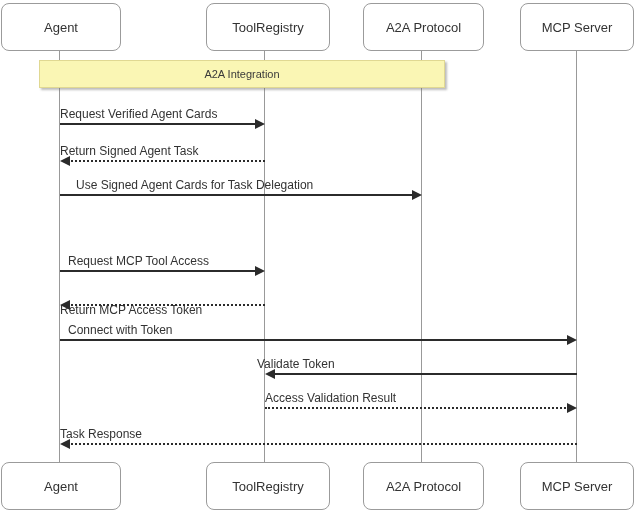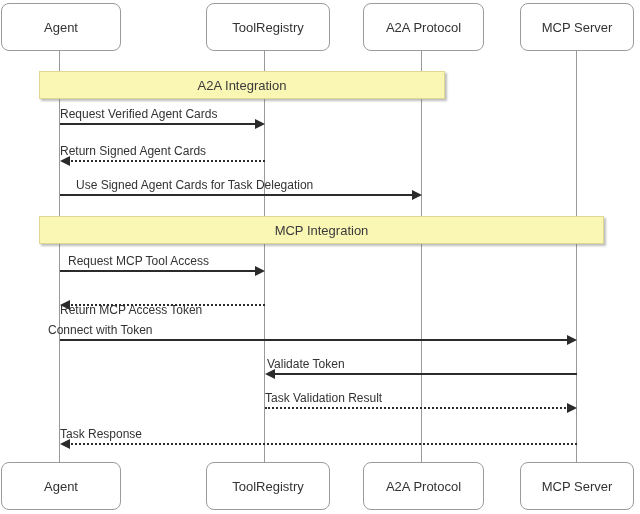--- a/index.html
+++ b/index.html
@@ -20,21 +20,21 @@
   .actor{position:absolute;height:46px;background:#fff;border:1px solid var(--actor-border);
          border-radius:8px;display:flex;align-items:center;justify-content:center;
          font-size:13px;color:var(--text);z-index:3;}
   .actor-top{top:3px;}
   .actor-bottom{top:462px;}
 
   .section{position:absolute;height:26px;background:var(--section-fill);
            border:1px solid var(--section-border);
            box-shadow:2px 2px 2px rgba(110,110,110,0.45);
            display:flex;align-items:center;justify-content:center;
-           font-size:13px;color:#3a3a3a;z-index:2;margin-top:11px;}
+           font-size:11px;color:#3a3a3a;z-index:2;}
 
   .msg-label{position:absolute;height:15px;line-height:15px;font-size:12px;
              text-align:left;color:var(--text);z-index:1;}
   .msg-line{position:absolute;height:0;z-index:1;}
   .msg-line.solid{border-top:2px solid var(--arrow);}
   .msg-line.dashed{border-top:2px dotted var(--arrow);}
   .arrowhead{position:absolute;width:0;height:0;z-index:2;
              border-top:5px solid transparent;border-bottom:5px solid transparent;}
   .arrowhead.right{border-left:10px solid var(--arrow);}
   .arrowhead.left{border-right:10px solid var(--arrow);}
@@ -71,32 +71,29 @@
   <div class="actor actor-bottom" style="left:363px;width:119px">
       <span>A2A Protocol</span>
     </div>
   <div class="actor actor-bottom" style="left:520px;width:112px">
       <span>MCP Server</span>
     </div>
 
   <div class="section" style="left:39px;top:60px;width:404px">
       <span>A2A Integration</span>
     </div>
-  <div class="section" style="left:39px;top:205px;width:563px">
-      <span>MCP Integration</span>
-    </div>
 
   <div>
     <div class="msg-label" style="left:60px;top:107px;width:205px">Request Verified Agent Cards</div>
     <div class="msg-line solid" style="left:60px;top:123px;width:197px"></div>
     <div class="arrowhead right" style="left:255px;top:119px"></div>
   </div>
 
   <div>
-    <div class="msg-label" style="left:60px;top:144px;width:205px">Return Signed Agent Cards</div>
+    <div class="msg-label" style="left:60px;top:144px;width:205px">Return Signed Agent Task</div>
     <div class="msg-line dashed" style="left:68px;top:160px;width:197px"></div>
     <div class="arrowhead left" style="left:60px;top:156px"></div>
   </div>
 
   <div>
     <div class="msg-label" style="left:76px;top:178px;width:362px">Use Signed Agent Cards for Task Delegation</div>
     <div class="msg-line solid" style="left:60px;top:194px;width:354px"></div>
     <div class="arrowhead right" style="left:412px;top:190px"></div>
   </div>
 
@@ -106,33 +103,33 @@
     <div class="arrowhead right" style="left:255px;top:266px"></div>
   </div>
 
   <div>
     <div class="msg-label" style="left:60px;top:303px;width:205px">Return MCP Access Token</div>
     <div class="msg-line dashed" style="left:68px;top:304px;width:197px"></div>
     <div class="arrowhead left" style="left:60px;top:300px"></div>
   </div>
 
   <div>
-    <div class="msg-label" style="left:48px;top:323px;width:517px">Connect with Token</div>
+    <div class="msg-label" style="left:68px;top:323px;width:517px">Connect with Token</div>
     <div class="msg-line solid" style="left:60px;top:339px;width:509px"></div>
     <div class="arrowhead right" style="left:567px;top:335px"></div>
   </div>
 
   <div>
-    <div class="msg-label" style="left:267px;top:357px;width:312px">Validate Token</div>
+    <div class="msg-label" style="left:257px;top:357px;width:312px">Validate Token</div>
     <div class="msg-line solid" style="left:273px;top:373px;width:304px"></div>
     <div class="arrowhead left" style="left:265px;top:369px"></div>
   </div>
 
   <div>
-    <div class="msg-label" style="left:265px;top:391px;width:312px">Task Validation Result</div>
+    <div class="msg-label" style="left:265px;top:391px;width:312px">Access Validation Result</div>
     <div class="msg-line dashed" style="left:265px;top:407px;width:304px"></div>
     <div class="arrowhead right" style="left:567px;top:403px"></div>
   </div>
 
   <div>
     <div class="msg-label" style="left:60px;top:427px;width:517px">Task Response</div>
     <div class="msg-line dashed" style="left:68px;top:443px;width:509px"></div>
     <div class="arrowhead left" style="left:60px;top:439px"></div>
   </div>
 

